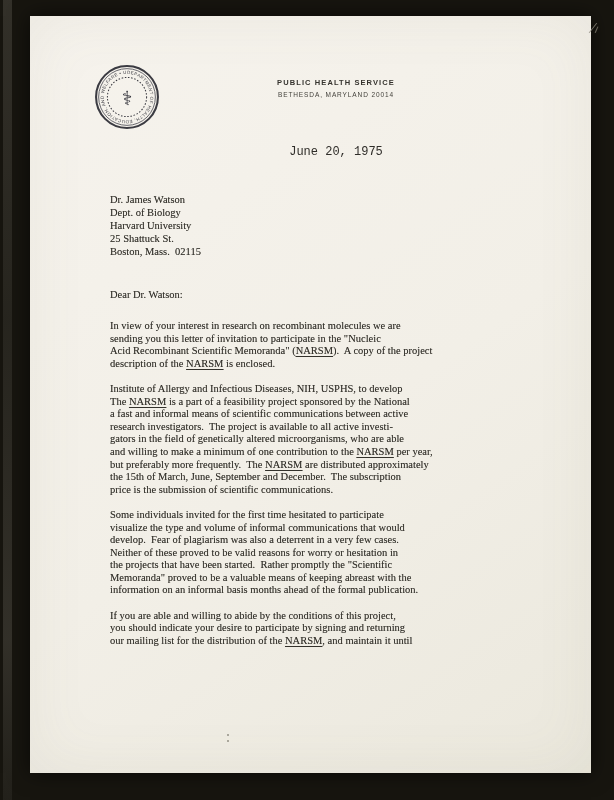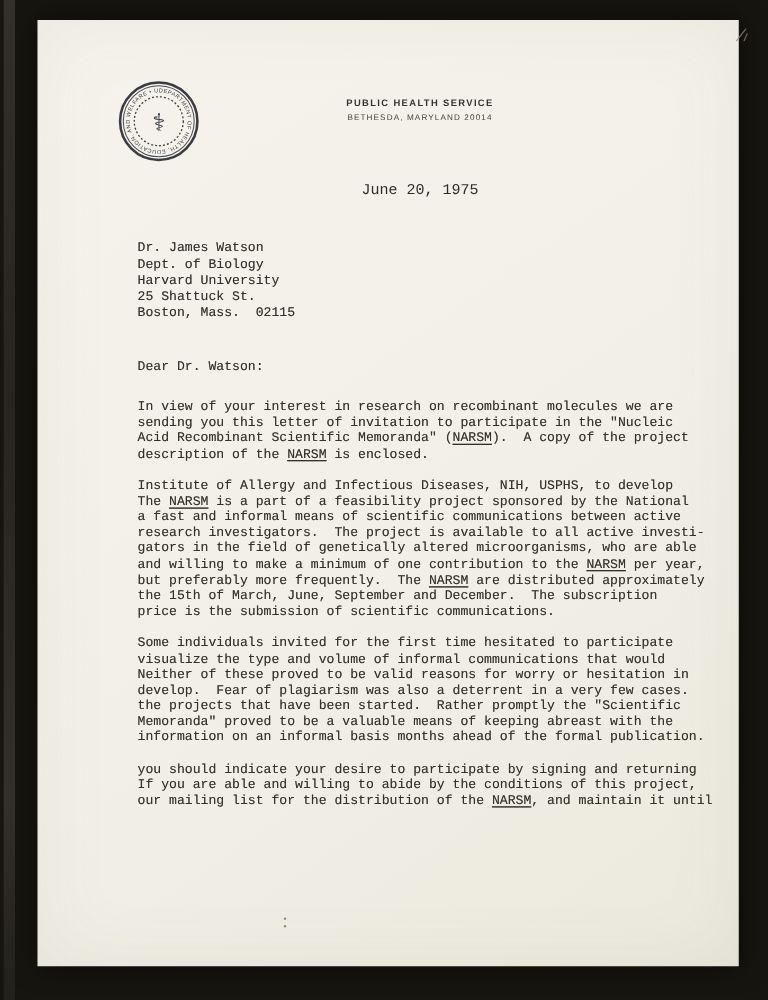--- a/index.html
+++ b/index.html
@@ -29,21 +29,21 @@
   .lh-phs{font-size:7.5px;font-weight:bold;letter-spacing:1.1px;margin-bottom:4px;}
   .lh-nih{font-size:7.5px;letter-spacing:1.4px;margin-bottom:4px;}
   .lh-beth{font-size:6.5px;letter-spacing:.9px;color:#44423c;}
   .date{
     position:absolute;top:129px;left:140px;width:332px;text-align:center;
     font-family:"Liberation Mono","DejaVu Sans Mono",monospace;
     font-size:12px;color:#2f2d29;
   }
   
   .typed{
-    font-family:Liberation Mono, monospace;
+    font-family:Liberation Serif, serif;
     font-size:10.5px;color:#33312b;
     text-shadow:0 0 .5px rgba(40,38,32,.45);
   }
   .recipient{position:absolute;top:177px;left:80px;line-height:13px;}
   .salutation{position:absolute;top:272px;left:80px;line-height:13px;}
   .letter-body{position:absolute;top:304px;left:80px;width:478px;line-height:12.6px;}
   .para{margin:0 0 12.6px 0;}
   .tline{white-space:pre;}
   .tline u{text-decoration-thickness:1px;text-underline-offset:2px;}
   
@@ -112,29 +112,29 @@
         <div class="tline">research investigators.  The project is available to all active investi-</div>
         <div class="tline">gators in the field of genetically altered microorganisms, who are able</div>
         <div class="tline">and willing to make a minimum of one contribution to the <u>NARSM</u> per year,</div>
         <div class="tline">but preferably more frequently.  The <u>NARSM</u> are distributed approximately</div>
         <div class="tline">the 15th of March, June, September and December.  The subscription</div>
         <div class="tline">price is the submission of scientific communications.</div>
       </div>
       <div class="para">
         <div class="tline">Some individuals invited for the first time hesitated to participate</div>
         <div class="tline">visualize the type and volume of informal communications that would</div>
+        <div class="tline">develop.  Fear of plagiarism was also a deterrent in a very few cases.</div>
         <div class="tline">Neither of these proved to be valid reasons for worry or hesitation in</div>
-        <div class="tline">develop.  Fear of plagiarism was also a deterrent in a very few cases.</div>
         <div class="tline">the projects that have been started.  Rather promptly the "Scientific</div>
         <div class="tline">Memoranda" proved to be a valuable means of keeping abreast with the</div>
         <div class="tline">information on an informal basis months ahead of the formal publication.</div>
       </div>
       <div class="para">
+        <div class="tline">If you are able and willing to abide by the conditions of this project,</div>
         <div class="tline">you should indicate your desire to participate by signing and returning</div>
-        <div class="tline">If you are able and willing to abide by the conditions of this project,</div>
         <div class="tline">our mailing list for the distribution of the <u>NARSM</u>, and maintain it until</div>
       </div>
     </div>
 
   <div class="stray-dots"></div>
 </div>
 
 <div class="pencil-mark"></div>
 
 </body></html>

